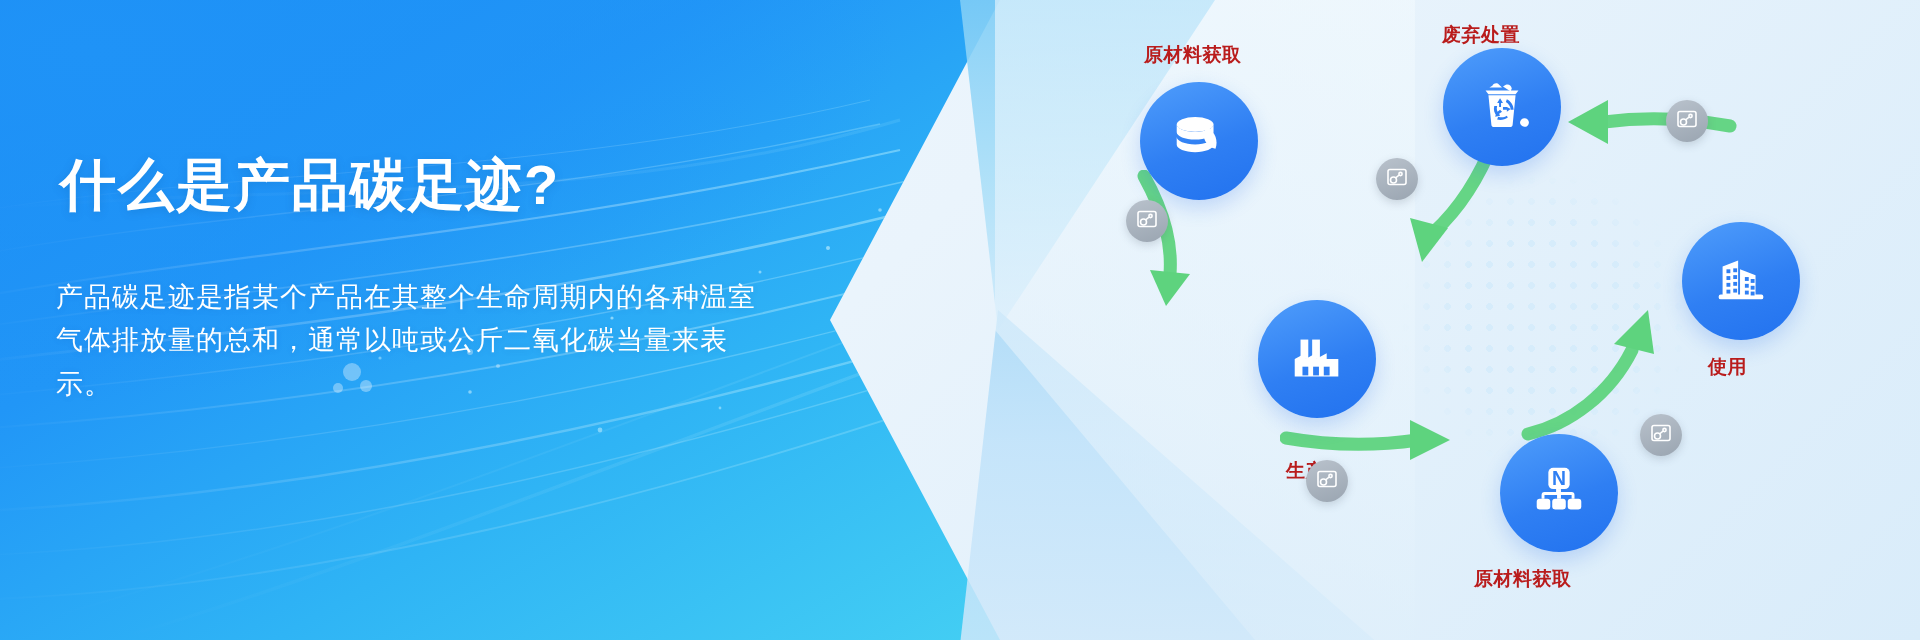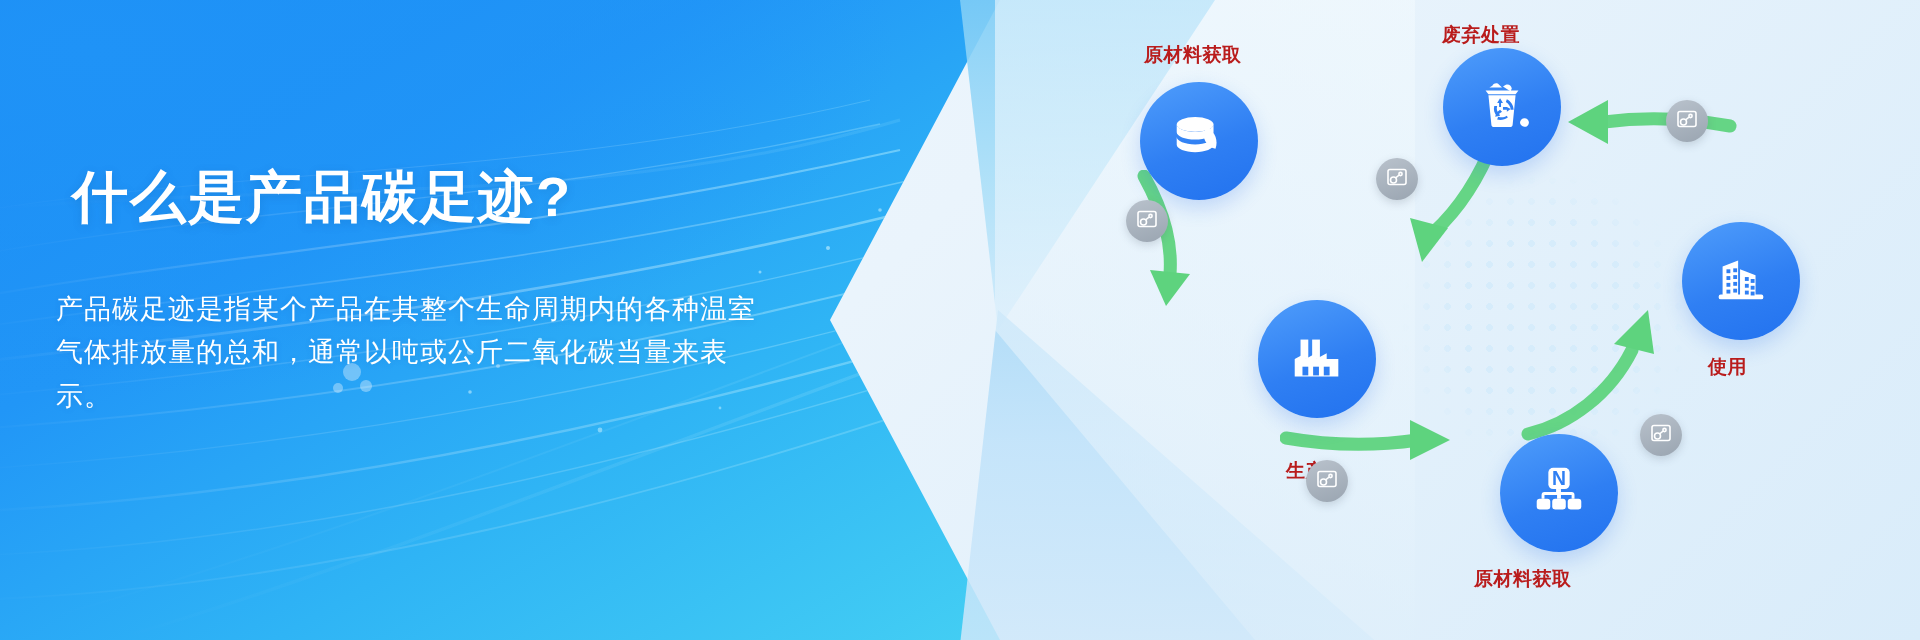--- a/index.html
+++ b/index.html
@@ -51,21 +51,21 @@
   .wedge-fill{
     position:absolute;left:995px;top:0;width:420px;height:640px;
     background:linear-gradient(200deg,#f2fafe 0%,#e6f3fc 60%,#d9ecfa 100%);
     clip-path:polygon(0 0, 420px 0, 420px 640px, 260px 640px, 0 330px);
     opacity:.6;
   }
 
   
   .copy{position:absolute;left:56px;top:150px;width:780px;z-index:6;}
   .headline{
-    margin:16px;color:#ffffff;font-size:56px;line-height:1.12;font-weight:700;
+    margin:4px;color:#ffffff;font-size:56px;line-height:1.12;font-weight:700;
     letter-spacing:2px;
     text-shadow:0 2px 10px rgba(8,70,140,.18);
   }
   .body-text{
     margin:59px 0 0 0;color:#ffffff;font-size:27px;line-height:1.62;
     font-weight:400;letter-spacing:1px;max-width:700px;
     text-shadow:0 1px 6px rgba(8,70,140,.14);
   }
 
   

